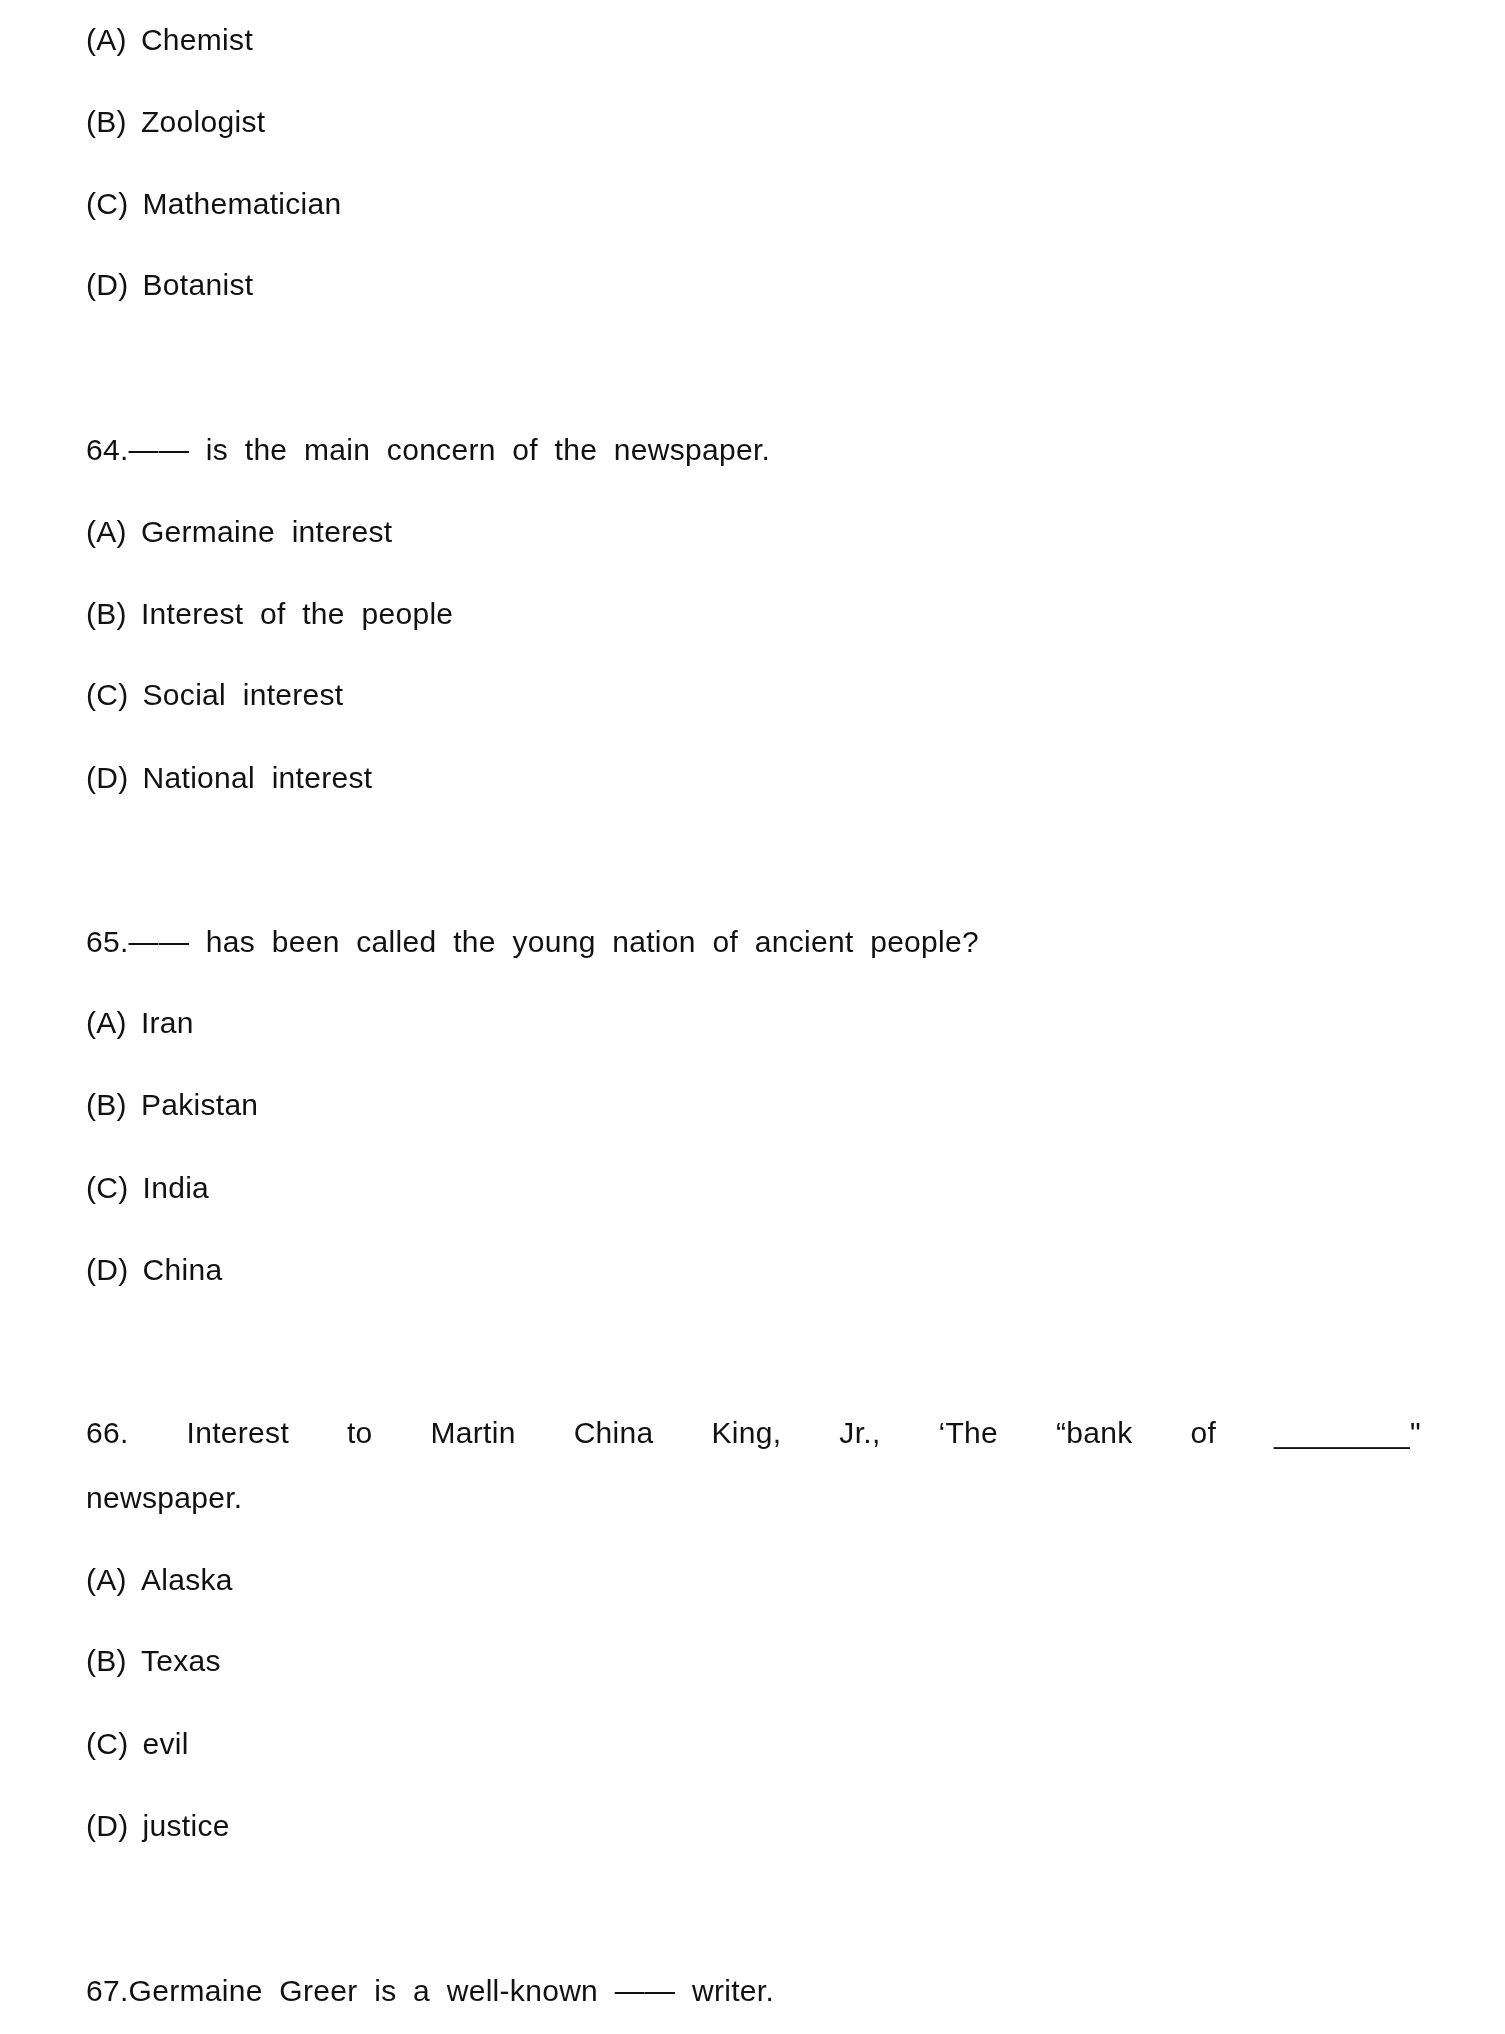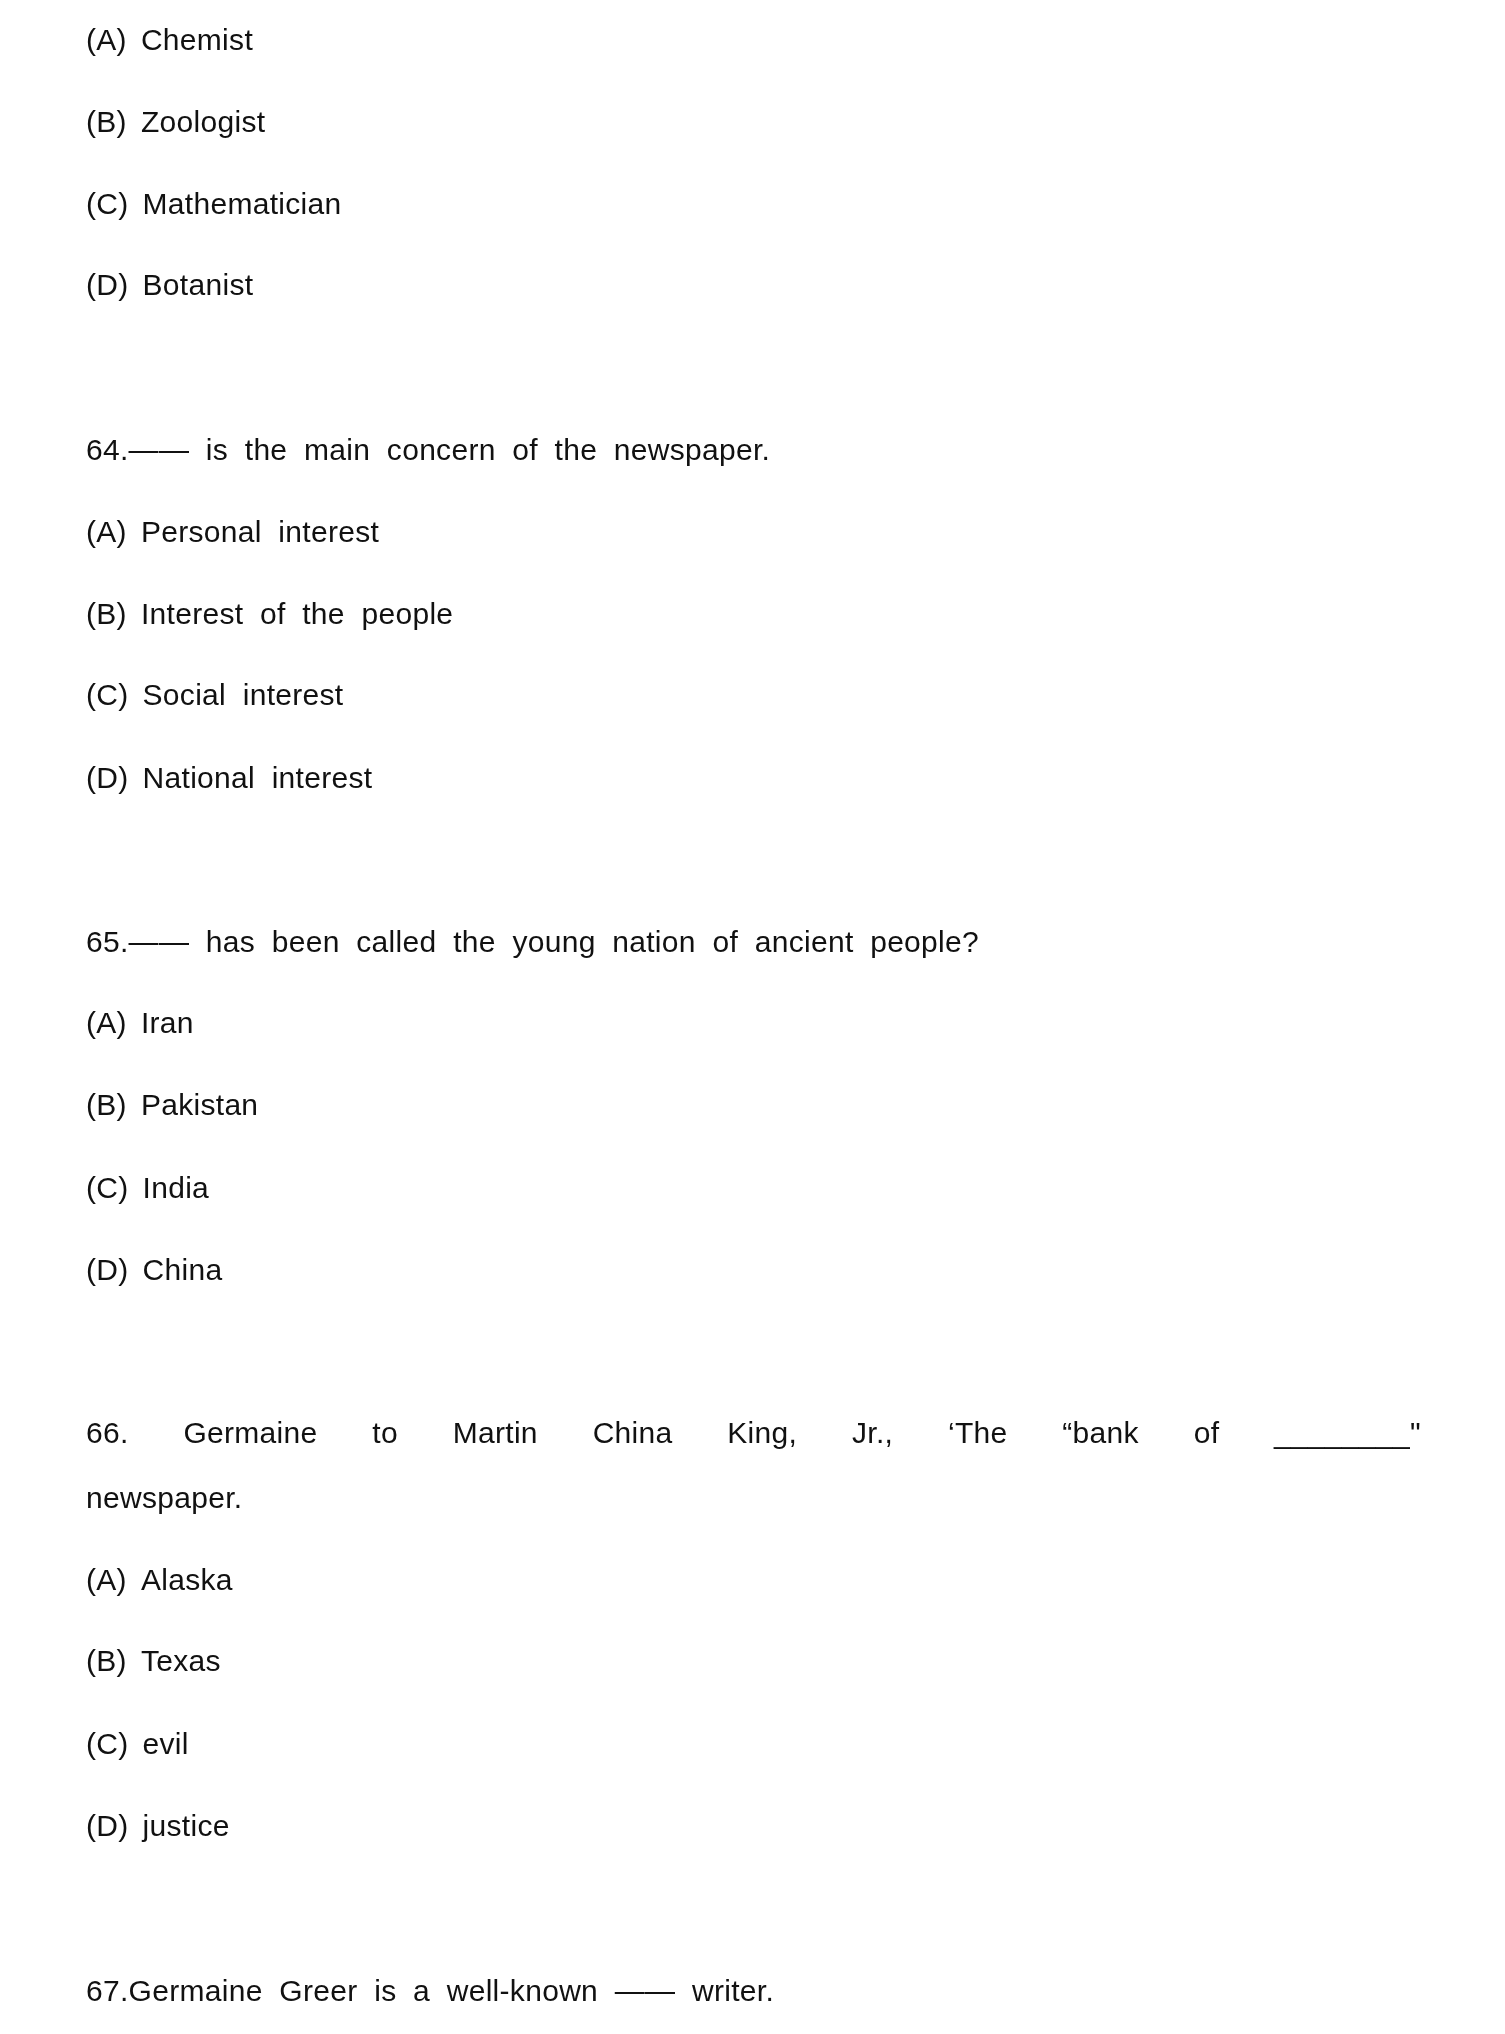--- a/index.html
+++ b/index.html
@@ -24,21 +24,21 @@
   <span class="lbl">(C)</span><span>Mathematician</span>
 </div>
 <div class="line opt" style="top:262px">
   <span class="lbl">(D)</span><span>Botanist</span>
 </div>
 
 <div class="line q" style="top:427px">
   <span class="num">64.</span><span>—— is the main concern of the newspaper.</span>
 </div>
 <div class="line opt" style="top:509px">
-  <span class="lbl">(A)</span><span>Personal interest</span>
+  <span class="lbl">(A)</span><span>Germaine interest</span>
 </div>
 <div class="line opt" style="top:591px">
   <span class="lbl">(B)</span><span>Interest of the people</span>
 </div>
 <div class="line opt" style="top:672px">
   <span class="lbl">(C)</span><span>Social interest</span>
 </div>
 <div class="line opt" style="top:755px">
   <span class="lbl">(D)</span><span>National interest</span>
 </div>
@@ -54,21 +54,21 @@
 </div>
 <div class="line opt" style="top:1165px">
   <span class="lbl">(C)</span><span>India</span>
 </div>
 <div class="line opt" style="top:1247px">
   <span class="lbl">(D)</span><span>China</span>
 </div>
 
 <div class="line q justify" style="top:1410px">
   <span>66.</span>
-  <span>Germaine</span>
+  <span>Interest</span>
   <span>to</span>
   <span>Martin</span>
   <span>China</span>
   <span>King,</span>
   <span>Jr.,</span>
   <span>‘The</span>
   <span>“bank</span>
   <span>of</span>
   <span>________"</span>
 </div>

